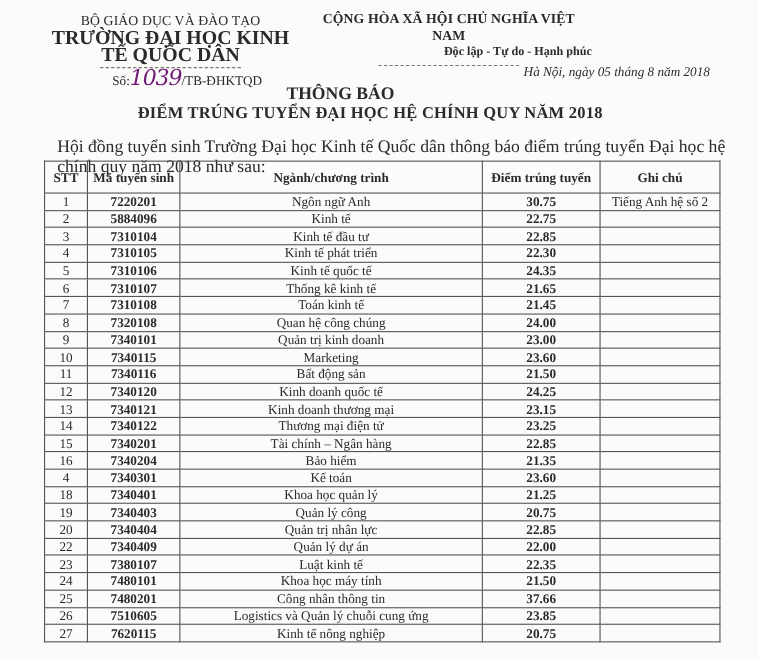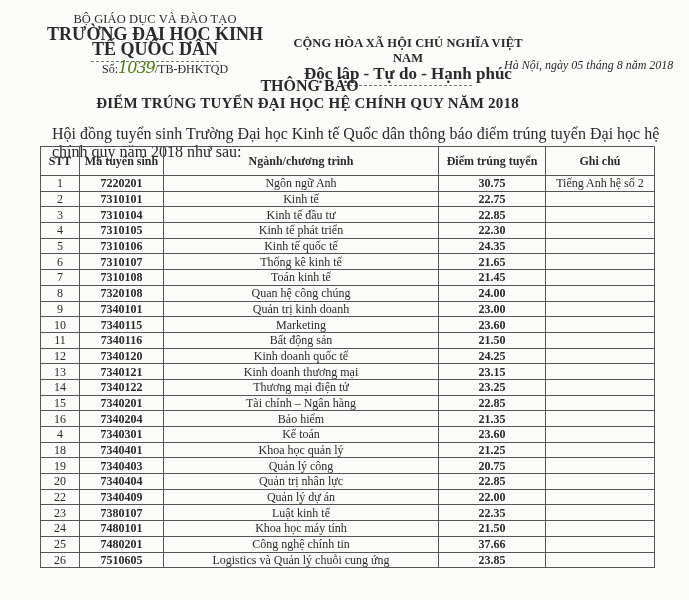--- a/index.html
+++ b/index.html
@@ -5,33 +5,33 @@
   html, body { margin:0; padding:0; }
   body {
     width:689px; height:600px; overflow:hidden;
     background:#fbfbfa;
     font-family:"Liberation Serif", "DejaVu Serif", serif;
     color:#2a2a2a;
     position:relative;
   }
   .abs { position:absolute; }
   .hdr-left { left:40px; top:12px; width:230px; text-align:center; }
-  .hdr-right { left:278px; top:36px; width:260px; text-align:center; }
+  .hdr-right { left:278px; top:10px; width:260px; text-align:center; }
   .hdr-line1 { font-size:12.5px; line-height:15px; letter-spacing:0.1px; }
   .hdr-line2 { font-size:18px; line-height:15px; font-weight:bold; }
   .hdr-right .hdr-line1 { font-weight:bold; }
-  .hdr-right .hdr-line2 { font-size:17px; }
+  .hdr-right .hdr-line2 { font-size:11px;text-align:right; }
   .dash { border-top:1px dashed #777; margin:4px auto 0; height:0; }
   .hdr-left .dash { width:128px; }
   .hdr-right .dash { width:128px; }
   .so { left:102px; top:58px; font-size:12px; }
-  .so .hand { font-family:"DejaVu Serif", serif; font-style:italic; color:#4d7c0f; font-size:16px; letter-spacing:-1px; }
-  .date { left:476px; top:58px; font-size:12px; font-style:italic;margin-left:28px; }
+  .so .hand { font-family:"DejaVu Serif", serif; font-style:italic; color:#701a75; font-size:20px; letter-spacing:-1px; }
+  .date { left:476px; top:58px; font-size:12px; font-style:italic; }
   .title1 { left:0; width:619px; top:77px; text-align:center; font-size:16px; font-weight:bold; }
-  .title2 { left:0; width:615px; top:95px; text-align:center; font-size:15px; font-weight:bold; letter-spacing:0.2px; }
+  .title2 { left:0; width:615px; top:95px; text-align:center; font-size:15px; font-weight:bold; letter-spacing:0.2px;padding-left:29px; }
   .intro { left:52px; top:125px; font-size:16px; }
 
   table.scores {
     position:absolute; left:40px; top:146px;
     border-collapse:collapse; table-layout:fixed;
     font-size:12px;
   }
   table.scores th, table.scores td {
     border:1px solid #555;
     padding:0; text-align:center; vertical-align:middle;
@@ -88,21 +88,21 @@
   <tbody id="rows">
       <tr>
         <td>1</td>
         <td class="code">7220201</td>
         <td>Ngôn ngữ Anh</td>
         <td class="score">30.75</td>
         <td>Tiếng Anh hệ số 2</td>
       </tr>
       <tr>
         <td>2</td>
-        <td class="code">7310101</td>
+        <td class="code">5884096</td>
         <td>Kinh tế</td>
         <td class="score">22.75</td>
         <td></td>
       </tr>
       <tr>
         <td>3</td>
         <td class="code">7310104</td>
         <td>Kinh tế đầu tư</td>
         <td class="score">22.85</td>
         <td></td>
@@ -243,25 +243,32 @@
       <tr>
         <td>24</td>
         <td class="code">7480101</td>
         <td>Khoa học máy tính</td>
         <td class="score">21.50</td>
         <td></td>
       </tr>
       <tr>
         <td>25</td>
         <td class="code">7480201</td>
-        <td>Công nghệ chính tin</td>
+        <td>Công nhân thông tin</td>
         <td class="score">37.66</td>
         <td></td>
       </tr>
       <tr>
         <td>26</td>
         <td class="code">7510605</td>
         <td>Logistics và Quản lý chuỗi cung ứng</td>
         <td class="score">23.85</td>
         <td></td>
       </tr>
+      <tr>
+        <td>27</td>
+        <td class="code">7620115</td>
+        <td>Kinh tế nông nghiệp</td>
+        <td class="score">20.75</td>
+        <td></td>
+      </tr>
     </tbody>
 </table>
 
 </body></html>

